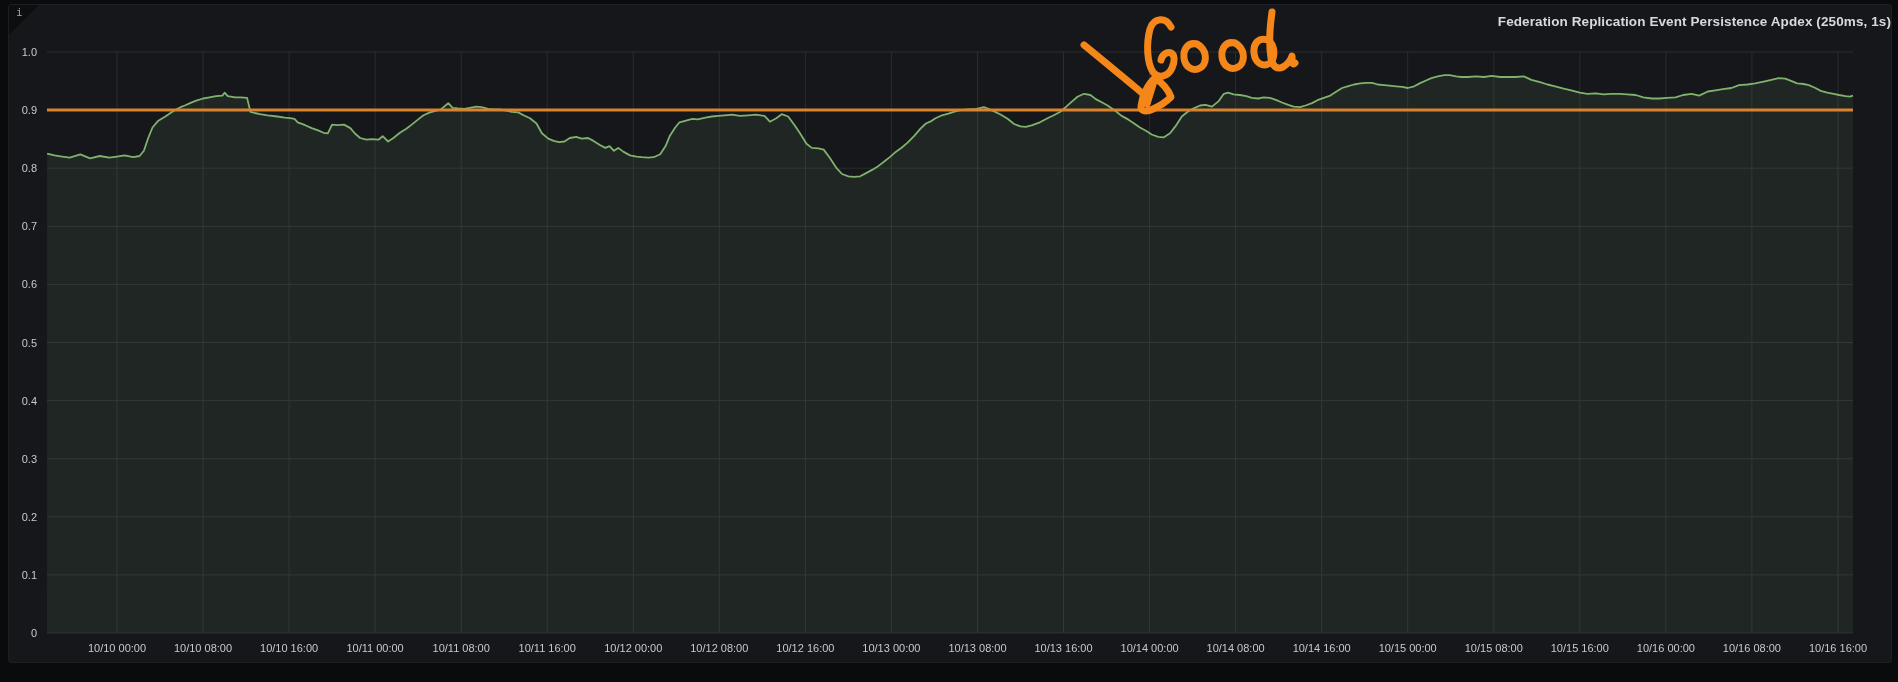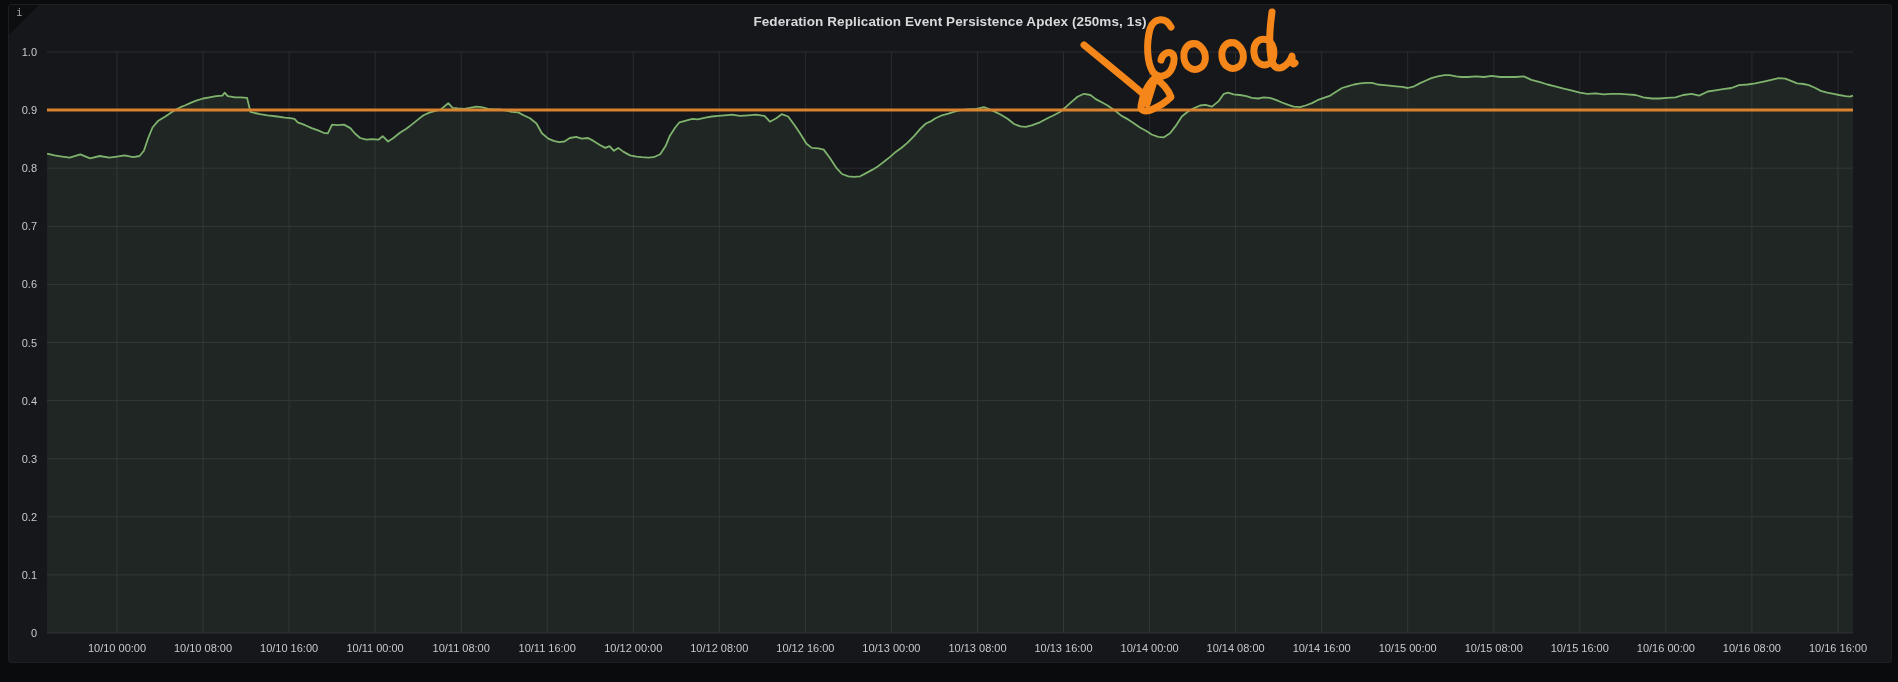--- a/index.html
+++ b/index.html
@@ -1,20 +1,20 @@
 <!DOCTYPE html>
 <html><head>
 <meta charset="utf-8">
 <style>
   html,body{margin:0;padding:0;background:#0a0b0d;width:1898px;height:682px;overflow:hidden;
     font-family:"Liberation Sans", sans-serif;}
   #stage{position:relative;width:1898px;height:682px;background:#0a0b0d;}
   #panel{position:absolute;left:8px;top:4px;width:1884px;height:659px;background:#15171b;
     border:1px solid #1d1f24;border-radius:3px;box-sizing:border-box;}
-  #panel-title{position:absolute;left:0;right:0;top:9px;text-align:center;color:#d8d9da;
+  #panel-title{position:absolute;left:0;right:0;top:9px;text-align:right;color:#d8d9da;
     font-size:13.5px;font-weight:bold;letter-spacing:.1px;cursor:pointer;}
   #info-corner{position:absolute;left:0;top:0;width:0;height:0;
     border-top:30px solid #0d0e10;border-right:30px solid transparent;cursor:pointer;}
   #info-corner span{position:absolute;left:7px;top:-29px;color:#9fa2a7;font-size:11px;
     font-family:"DejaVu Sans Mono", monospace;}
   svg{position:absolute;left:0;top:0;}
   .grid{stroke:#2a2c30;stroke-width:1;}
   .ylab,.xlab{fill:#c8c9cb;font-size:11px;font-family:"Liberation Sans", sans-serif;}
   #annot path{fill:none;stroke-linecap:round;stroke-linejoin:round;}
 </style>

